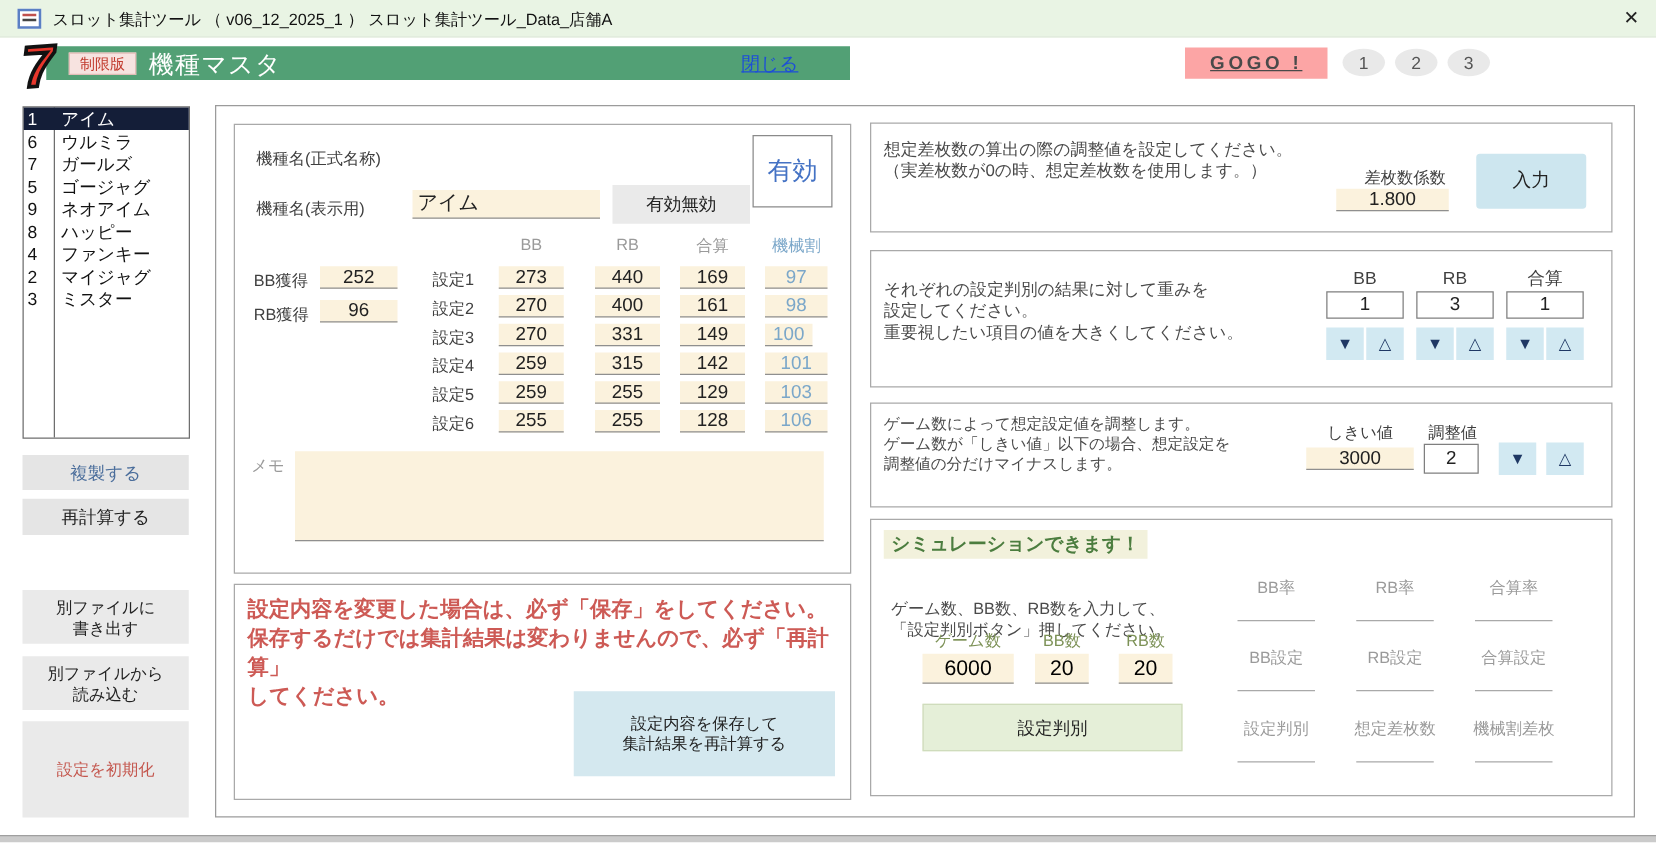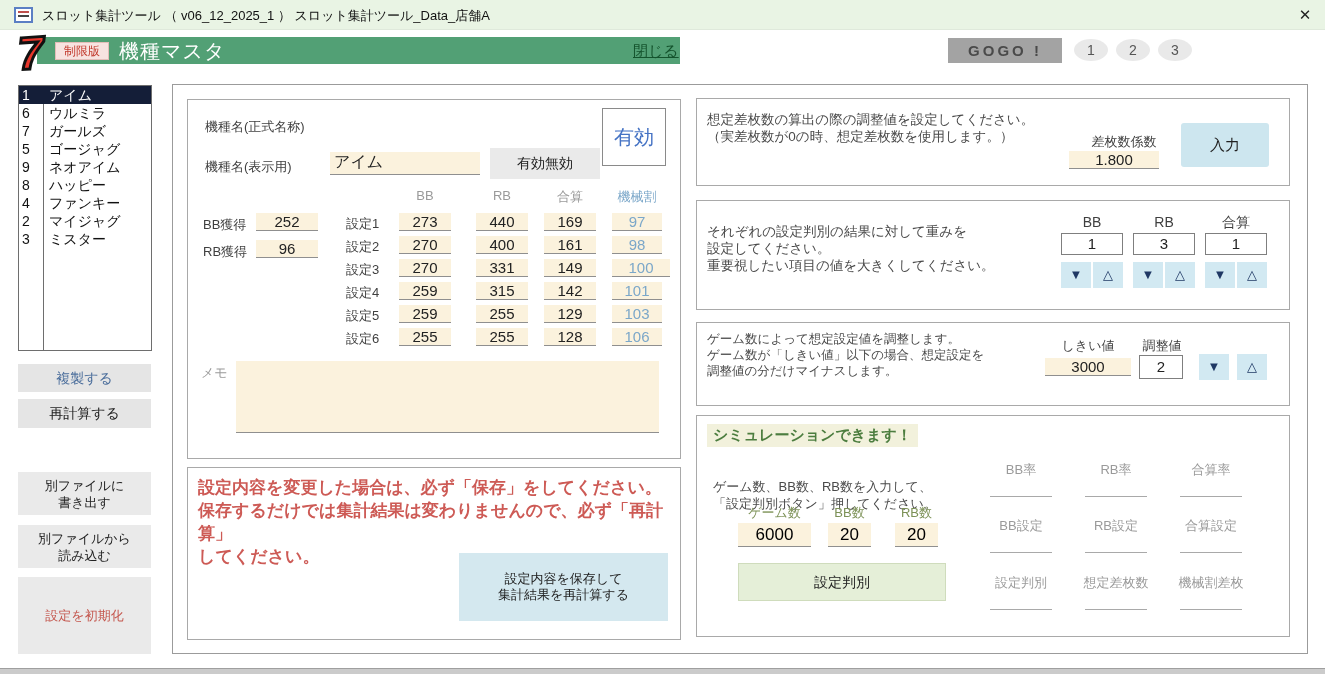--- a/index.html
+++ b/index.html
@@ -13,23 +13,23 @@
   .appicon { left:14px; top:7px; width:19px; height:16px; background:#fff; border:2px solid #5b7fc4; }
   .appicon i { display:block; height:2px; margin:2px 2px 0 2px; background:#c0504d; }
   .appicon i + i { background:#444; }
   .titletext { left:42px; top:7px; font-size:13px; color:#111; }
   .closebtn { left:1290px; top:3px; width:30px; height:24px; text-align:center; font-size:15px; color:#222; line-height:24px; cursor:pointer; }
 
   
   .greenbar { left:37px; top:37px; width:643px; height:27px; background:#52a075; }
   .limitbadge { left:55px; top:42px; width:54px; height:18px; background:#f7e3e0; border:1px solid #e3bdb8; color:#c23b2e; font-size:12px; text-align:center; line-height:16px; }
   .formtitle { left:119px; top:38px; font-size:20px; color:#fff; letter-spacing:1px; }
-  .closelink { left:593px; top:42px; font-size:15px; color:#14532d; text-decoration:underline; cursor:pointer;margin-left:40px; }
+  .closelink { left:593px; top:42px; font-size:15px; color:#1d4ed8; text-decoration:underline; cursor:pointer; }
   .logo7 { left:6px; top:28px; width:50px; height:52px; font-size:46px; font-weight:bold; font-style:italic; color:#e8372c; -webkit-text-stroke:3px #111; text-stroke:3px #111; transform:rotate(-4deg); line-height:50px; text-align:center; z-index:3; }
-  .gogo { left:948px; top:38px; width:114px; height:25px; background:#a3a3a3; color:#4a4a4a; font-weight:bold; font-size:15px; letter-spacing:3px; text-align:center; line-height:25px; cursor:pointer; }
+  .gogo { left:948px; top:38px; width:114px; height:25px; background:#fca5a5; color:#4a4a4a; font-weight:bold; font-size:15px; letter-spacing:3px; text-align:center; line-height:25px; cursor:pointer;text-decoration:underline; }
   .oval { width:34px; height:22px; background:#e9e9e9; border-radius:50%; color:#555; font-size:14px; text-align:center; line-height:22px; cursor:pointer; }
 
   
   .mlist { left:18px; top:85px; width:134px; height:266px; background:#fff; border:1px solid #6e6e6e; }
   .mlist .vline { position:absolute; left:24px; top:0; bottom:0; width:1px; background:#6e6e6e; }
   .mrow { position:relative; display:flex; height:18px; font-size:14px; color:#111; line-height:18px; cursor:pointer; }
   .mrow .num { width:24px; padding-left:3px; }
   .mrow .nm { padding-left:6px; }
   .mrow.sel { background:#141e38; color:#fff; }
 
@@ -173,21 +173,21 @@
     <span class="abs lbl" style="left:158px; top:138px;">設定2</span>
     <span class="abs cream val tcell" style="left:211px; top:136px; width:52px;">270</span>
     <span class="abs cream val tcell" style="left:288px; top:136px; width:52px;">400</span>
     <span class="abs cream val tcell" style="left:356px; top:136px; width:52px;">161</span>
     <span class="abs cream val rate tcell" style="left:424px; top:136px; width:50px;">98</span>
 
     <span class="abs lbl" style="left:158px; top:161px;">設定3</span>
     <span class="abs cream val tcell" style="left:211px; top:159px; width:52px;">270</span>
     <span class="abs cream val tcell" style="left:288px; top:159px; width:52px;">331</span>
     <span class="abs cream val tcell" style="left:356px; top:159px; width:52px;">149</span>
-    <span class="abs cream val rate tcell" style="left:424px; top:159px; width:58px;">100</span>
+    <span class="abs cream val rate tcell" style="left:424px; top:159px; width:38px;">100</span>
 
     <span class="abs lbl" style="left:158px; top:184px;">設定4</span>
     <span class="abs cream val tcell" style="left:211px; top:182px; width:52px;">259</span>
     <span class="abs cream val tcell" style="left:288px; top:182px; width:52px;">315</span>
     <span class="abs cream val tcell" style="left:356px; top:182px; width:52px;">142</span>
     <span class="abs cream val rate tcell" style="left:424px; top:182px; width:50px;">101</span>
 
     <span class="abs lbl" style="left:158px; top:207px;">設定5</span>
     <span class="abs cream val tcell" style="left:211px; top:205px; width:52px;">259</span>
     <span class="abs cream val tcell" style="left:288px; top:205px; width:52px;">255</span>

